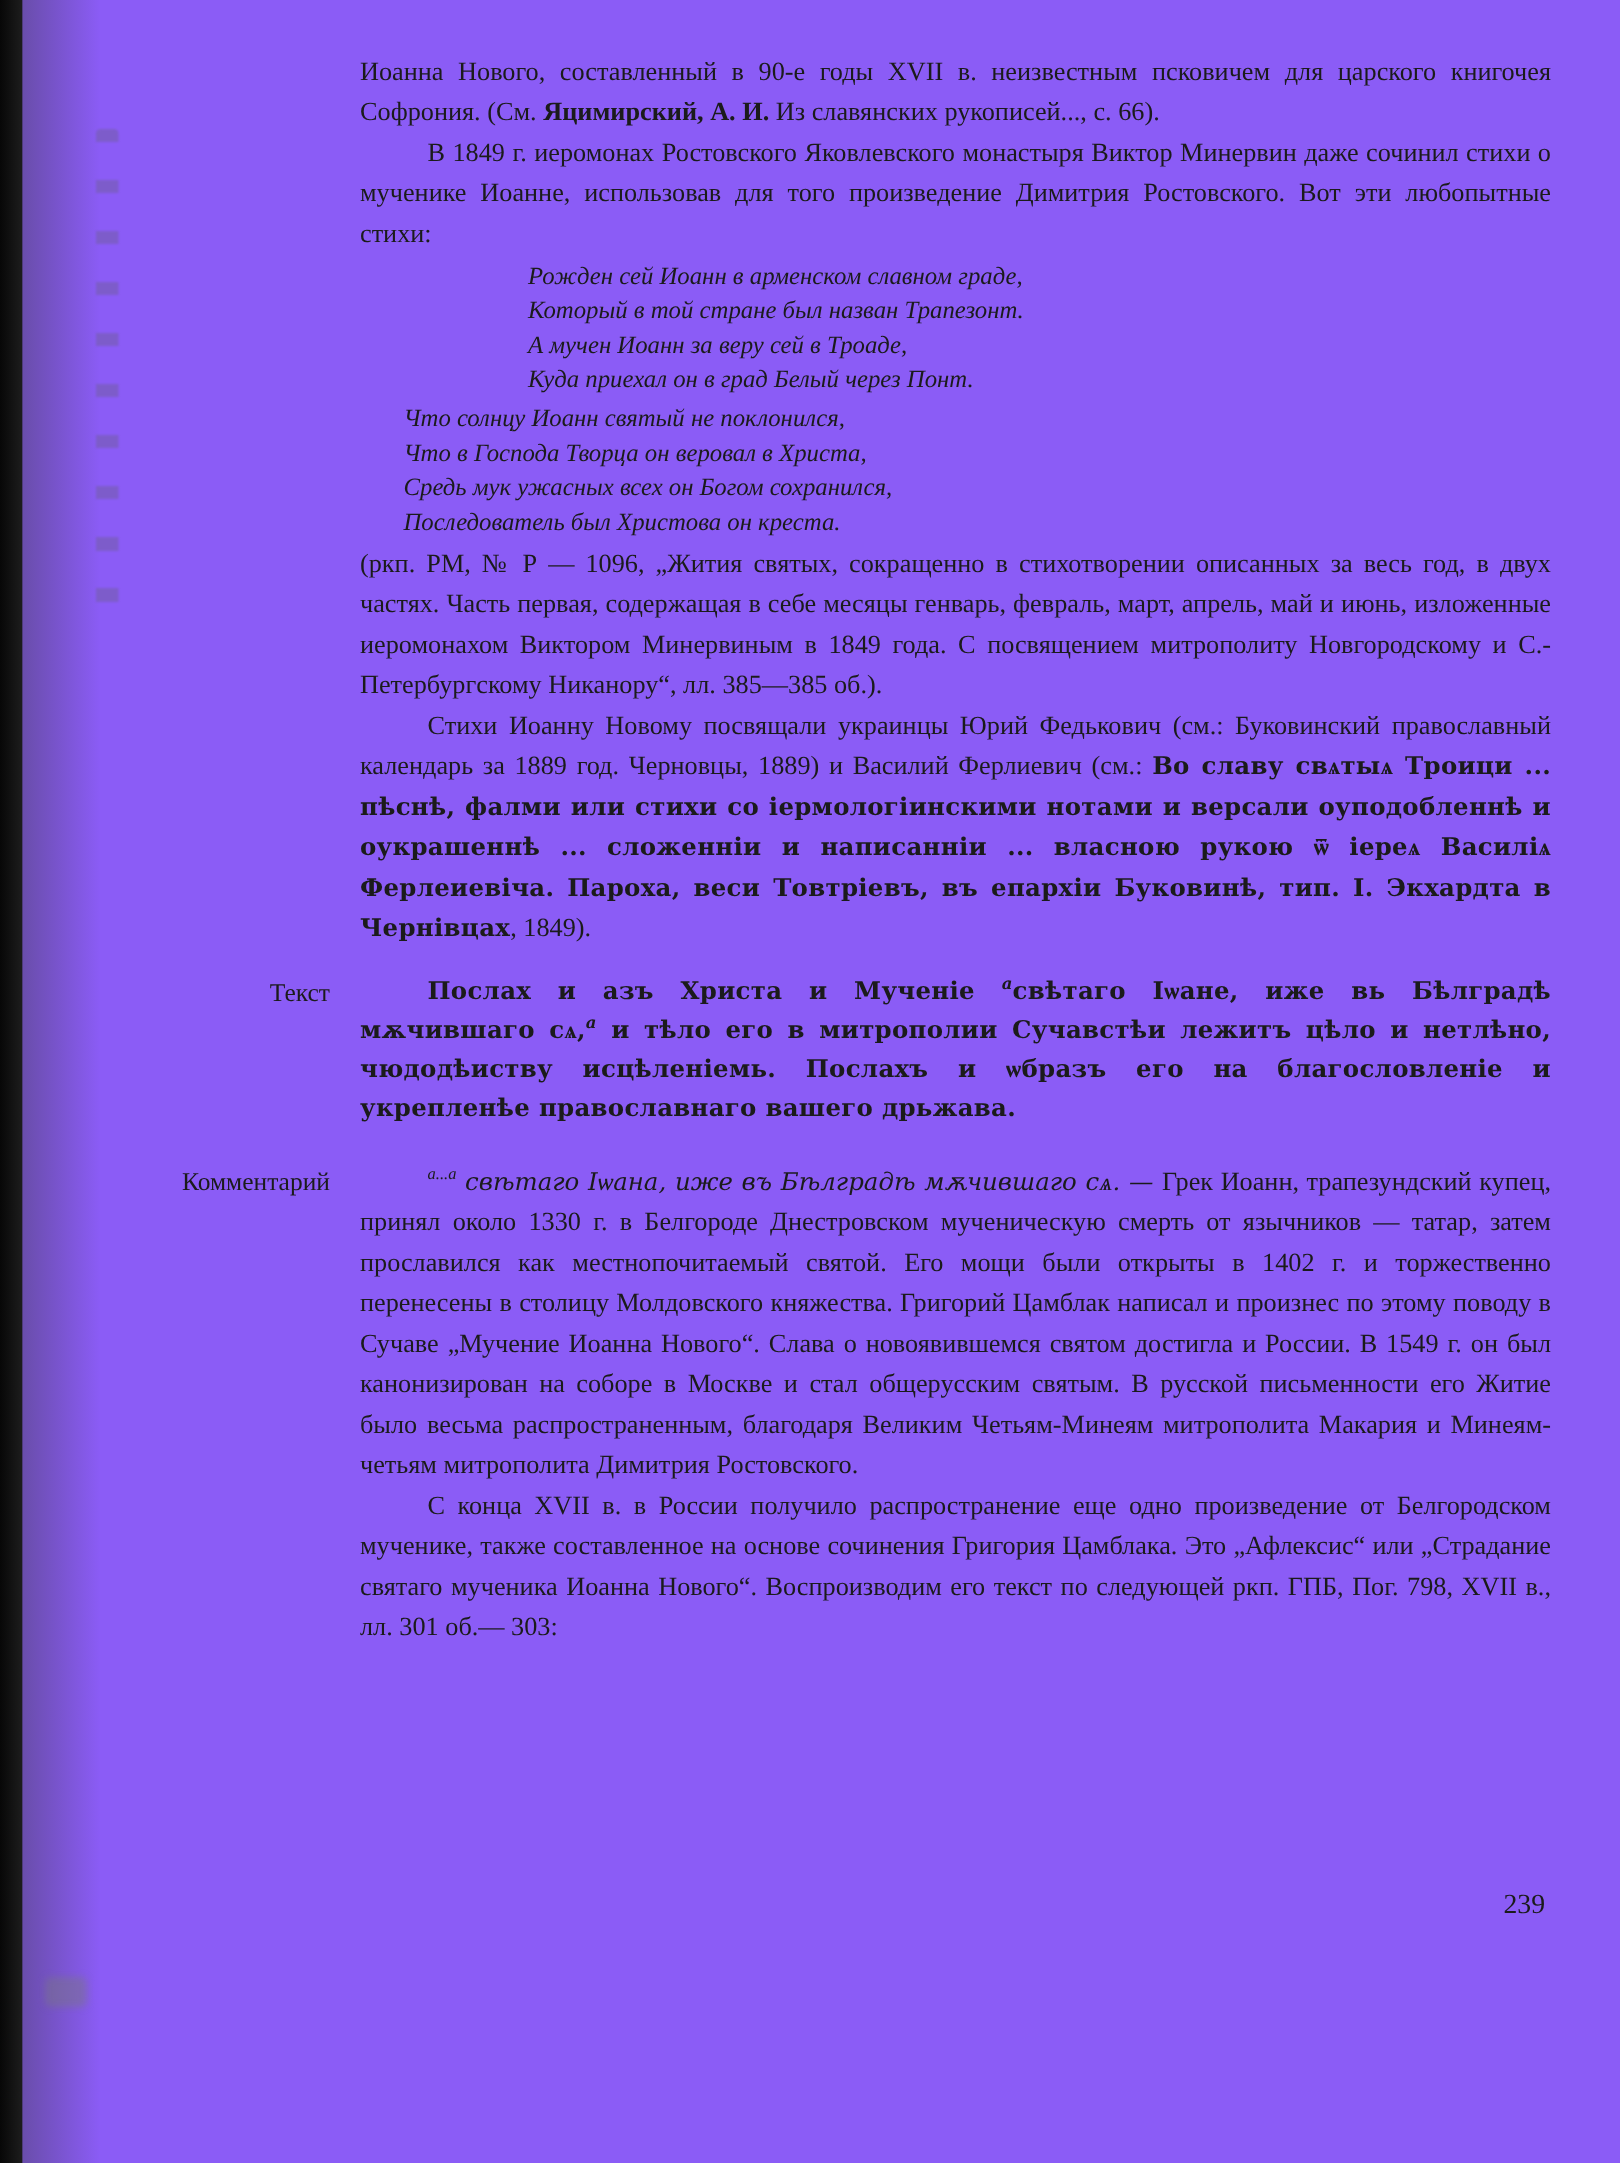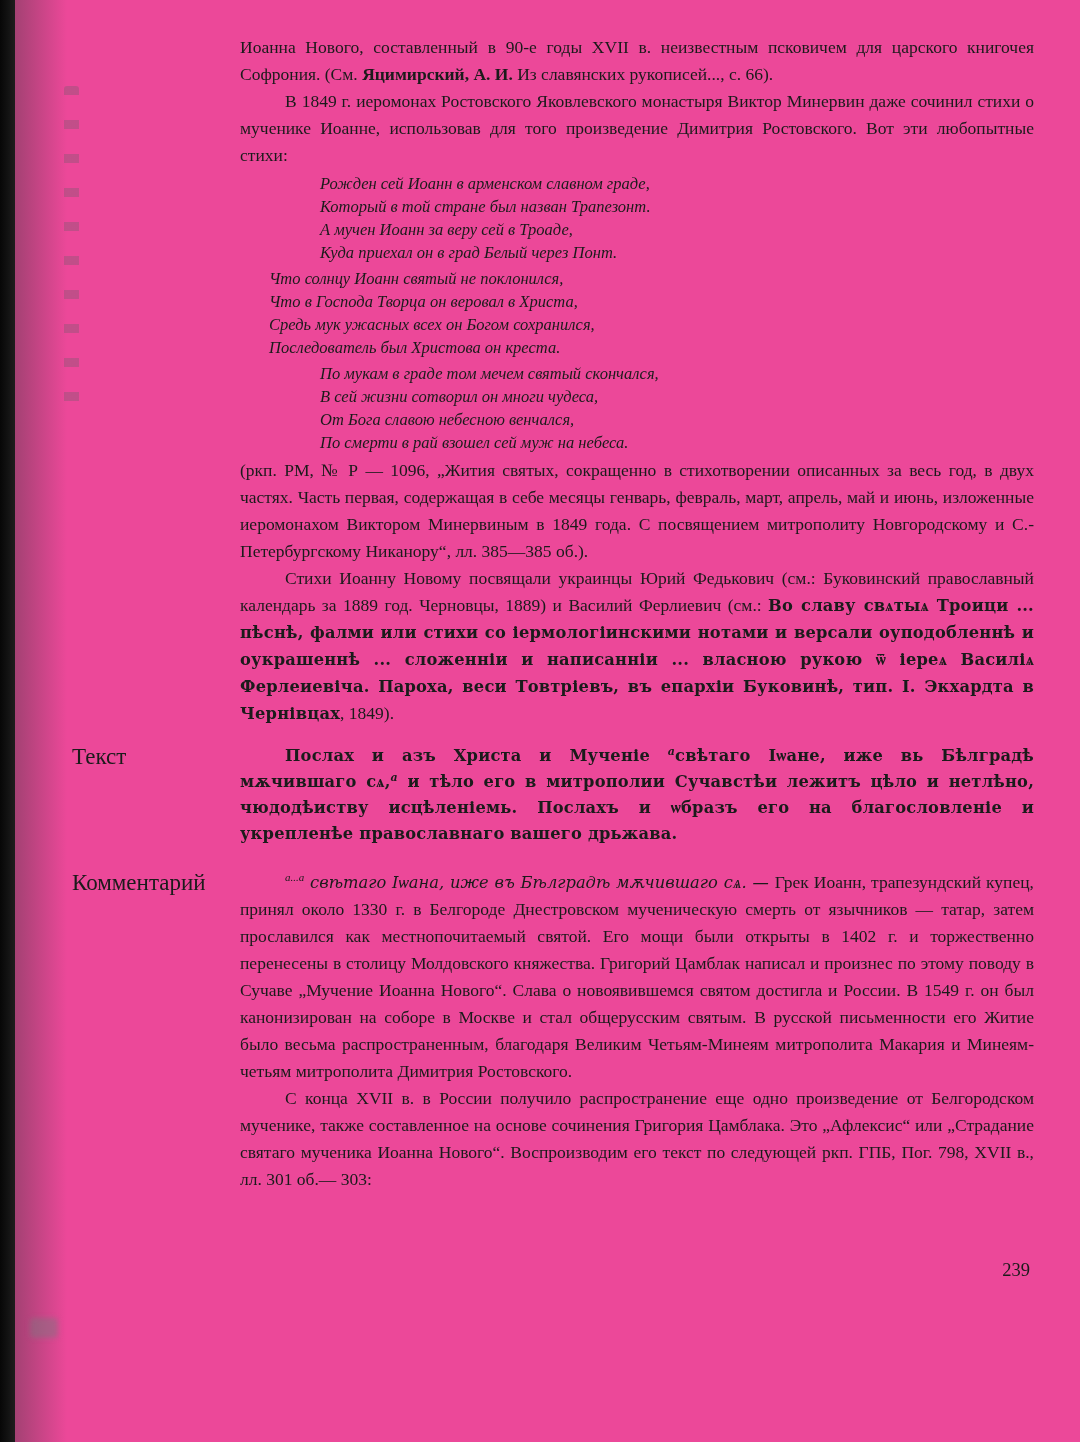--- a/index.html
+++ b/index.html
@@ -1,20 +1,20 @@
 <!DOCTYPE html>
 <html><head>
 <meta charset="utf-8">
 <style>
   html, body { margin:0; padding:0; background:#6b6b6b; }
   .page {
     position:relative;
     width:1080px; height:1442px;
     margin:0 auto;
-    background:#ec4899;
+    background:#8b5cf6;
     overflow:hidden;
     font-family:"Liberation Serif", serif;
     color:#1b1b1b;
   }
   
   .scan-edge { position:absolute; left:0; top:0; width:15px; height:100%;
     background:linear-gradient(to right,#070707,#1d1d1d); }
   .scan-fade { position:absolute; left:15px; top:0; width:52px; height:100%;
     background:linear-gradient(to right, rgba(55,55,58,.40), rgba(55,55,58,0)); }
   .scan-marks { position:absolute; left:64px; top:86px; width:15px; height:330px;
@@ -28,38 +28,38 @@
     position:absolute; left:240px; top:34px; width:794px;
     font-size:17.5px; line-height:27px; text-align:justify;
   }
   .content p { margin:0; text-indent:45px; }
   .content p.noindent { text-indent:0; }
 
   .verse {
     font-style:italic; font-size:16.5px; line-height:23px;
     white-space:pre-line; text-align:left; text-indent:0; margin:3px 0;
   }
-  .verse.indent-a { margin-left:80px; }
+  .verse.indent-a { margin-left:112px; }
   .verse.indent-b { margin-left:29px; }
 
   .slavonic { font-family:"DejaVu Serif", serif; font-weight:700;
     font-size:16.3px; letter-spacing:.2px; }
   .slavonic-italic { font-family:"DejaVu Serif", serif; font-weight:400;
     font-style:italic; font-size:16.3px; }
   .bold { font-weight:bold; }
   .slavonic.bold { font-weight:800; }
 
   .section { position:relative; }
   .sect-text    { margin-top:16px; line-height:26px; }
   .sect-comment { margin-top:22px; }
   .sect-folio   { margin-top:10px; line-height:26px; }
 
   .margin-label {
     position:absolute; left:-168px; top:2px; width:148px;
-    text-align:left; text-indent:0; font-size:23px; line-height:24px;
+    text-align:right; text-indent:0; font-size:17px; line-height:24px;
   }
   sup.note-mark { font-size:11px; line-height:0; vertical-align:super; font-style:italic; }
 
   .page-number { position:absolute; right:50px; top:1260px; font-size:18.5px; }
 </style>
 </head>
 <body>
 
 <div class="page">
 
@@ -75,24 +75,20 @@
     <p>В 1849 г. иеромонах Ростовского Яковлевского монастыря Виктор Минервин даже сочинил стихи о мученике Иоанне, использовав для того произведение Димитрия Ростовского. Вот эти любопытные стихи:</p>
 
     <div class="verse indent-a">Рожден сей Иоанн в арменском славном граде,
 Который в той стране был назван Трапезонт.
 А мучен Иоанн за веру сей в Троаде,
 Куда приехал он в град Белый через Понт.</div>
     <div class="verse indent-b">Что солнцу Иоанн святый не поклонился,
 Что в Господа Творца он веровал в Христа,
 Средь мук ужасных всех он Богом сохранился,
 Последователь был Христова он креста.</div>
-    <div class="verse indent-a">По мукам в граде том мечем святый скончался,
-В сей жизни сотворил он многи чудеса,
-От Бога славою небесною венчался,
-По смерти в рай взошел сей муж на небеса.</div>
 
     <p class="noindent">(ркп. РМ, № Р — 1096, „Жития святых, сокращенно в стихотворении описанных за весь год, в двух частях. Часть первая, содержащая в себе месяцы генварь, февраль, март, апрель, май и июнь, изложенные иеромонахом Виктором Минервиным в 1849 года. С посвящением митрополиту Новгородскому и С.-Петербургскому Никанору“, лл. 385—385 об.).</p>
 
     <p><span>Стихи Иоанну Новому посвящали украинцы Юрий Федькович (см.: Буковинский православный календарь за 1889 год. Черновцы, 1889) и Василий Ферлиевич (см.: </span><span class="slavonic">Во славу свѧтыѧ Троици ... пѣснѣ, фалми или стихи со іермологіинскими нотами и версали оуподобленнѣ и оукрашеннѣ ... сложенніи и написанніи ... власною рукою ѿ іереѧ Василіѧ Ферлеиевіча. Пароха, веси Товтріевъ, въ епархіи Буковинѣ, тип. І. </span><span class="slavonic bold">Экхардта в Чернівцах</span><span>, 1849).</span></p>
 
     <div class="section sect-text">
       <span class="margin-label">Текст</span>
       <p class="slavonic"><span>Послах и азъ Христа и Мученіе </span><sup class="note-mark">а</sup><span>свѣтаго Іѡане, иже вь Бѣлградѣ мѫчившаго сѧ,</span><sup class="note-mark">а</sup><span> и тѣло его в митрополии Сучавстѣи лежитъ цѣло и нетлѣно, чюдодѣиству исцѣленіемь. Послахъ и ѡбразъ его на благословленіе и укрепленѣе православнаго вашего дрьжава.</span></p>
     </div>
 

